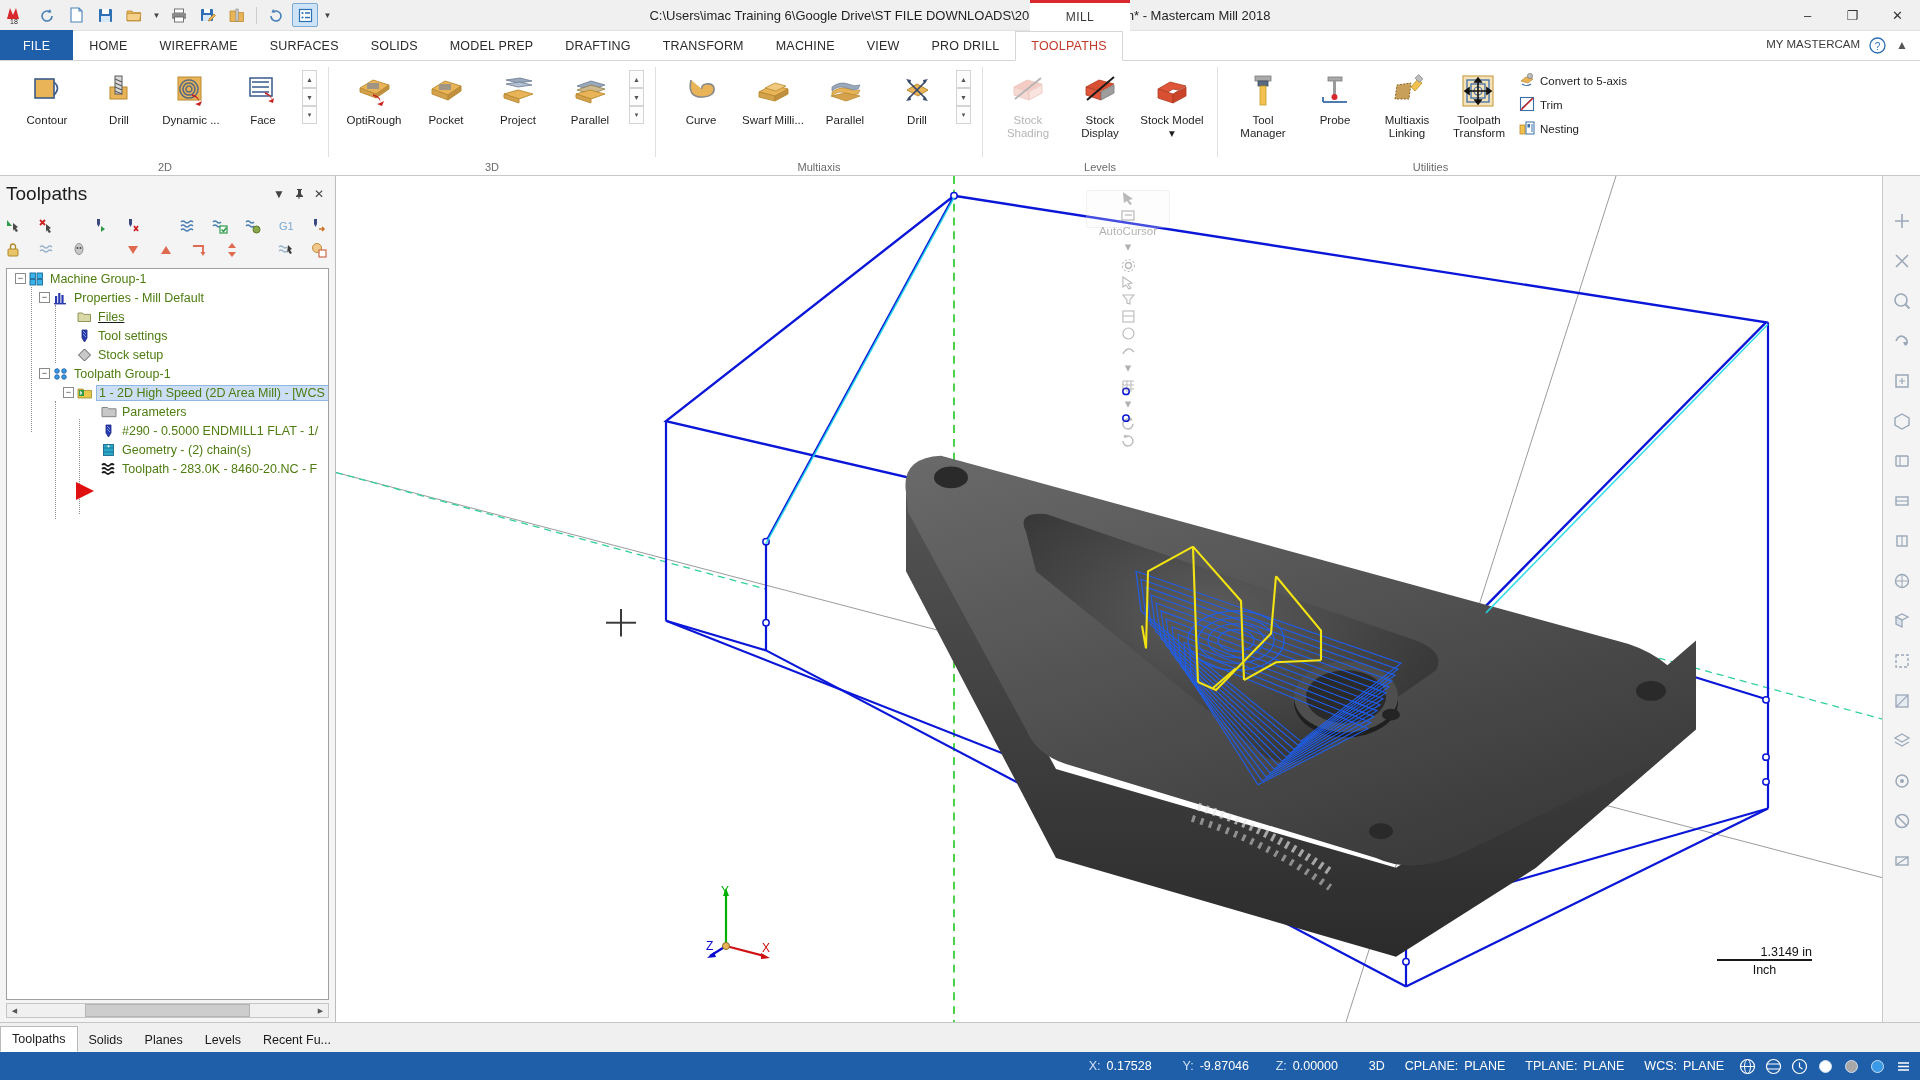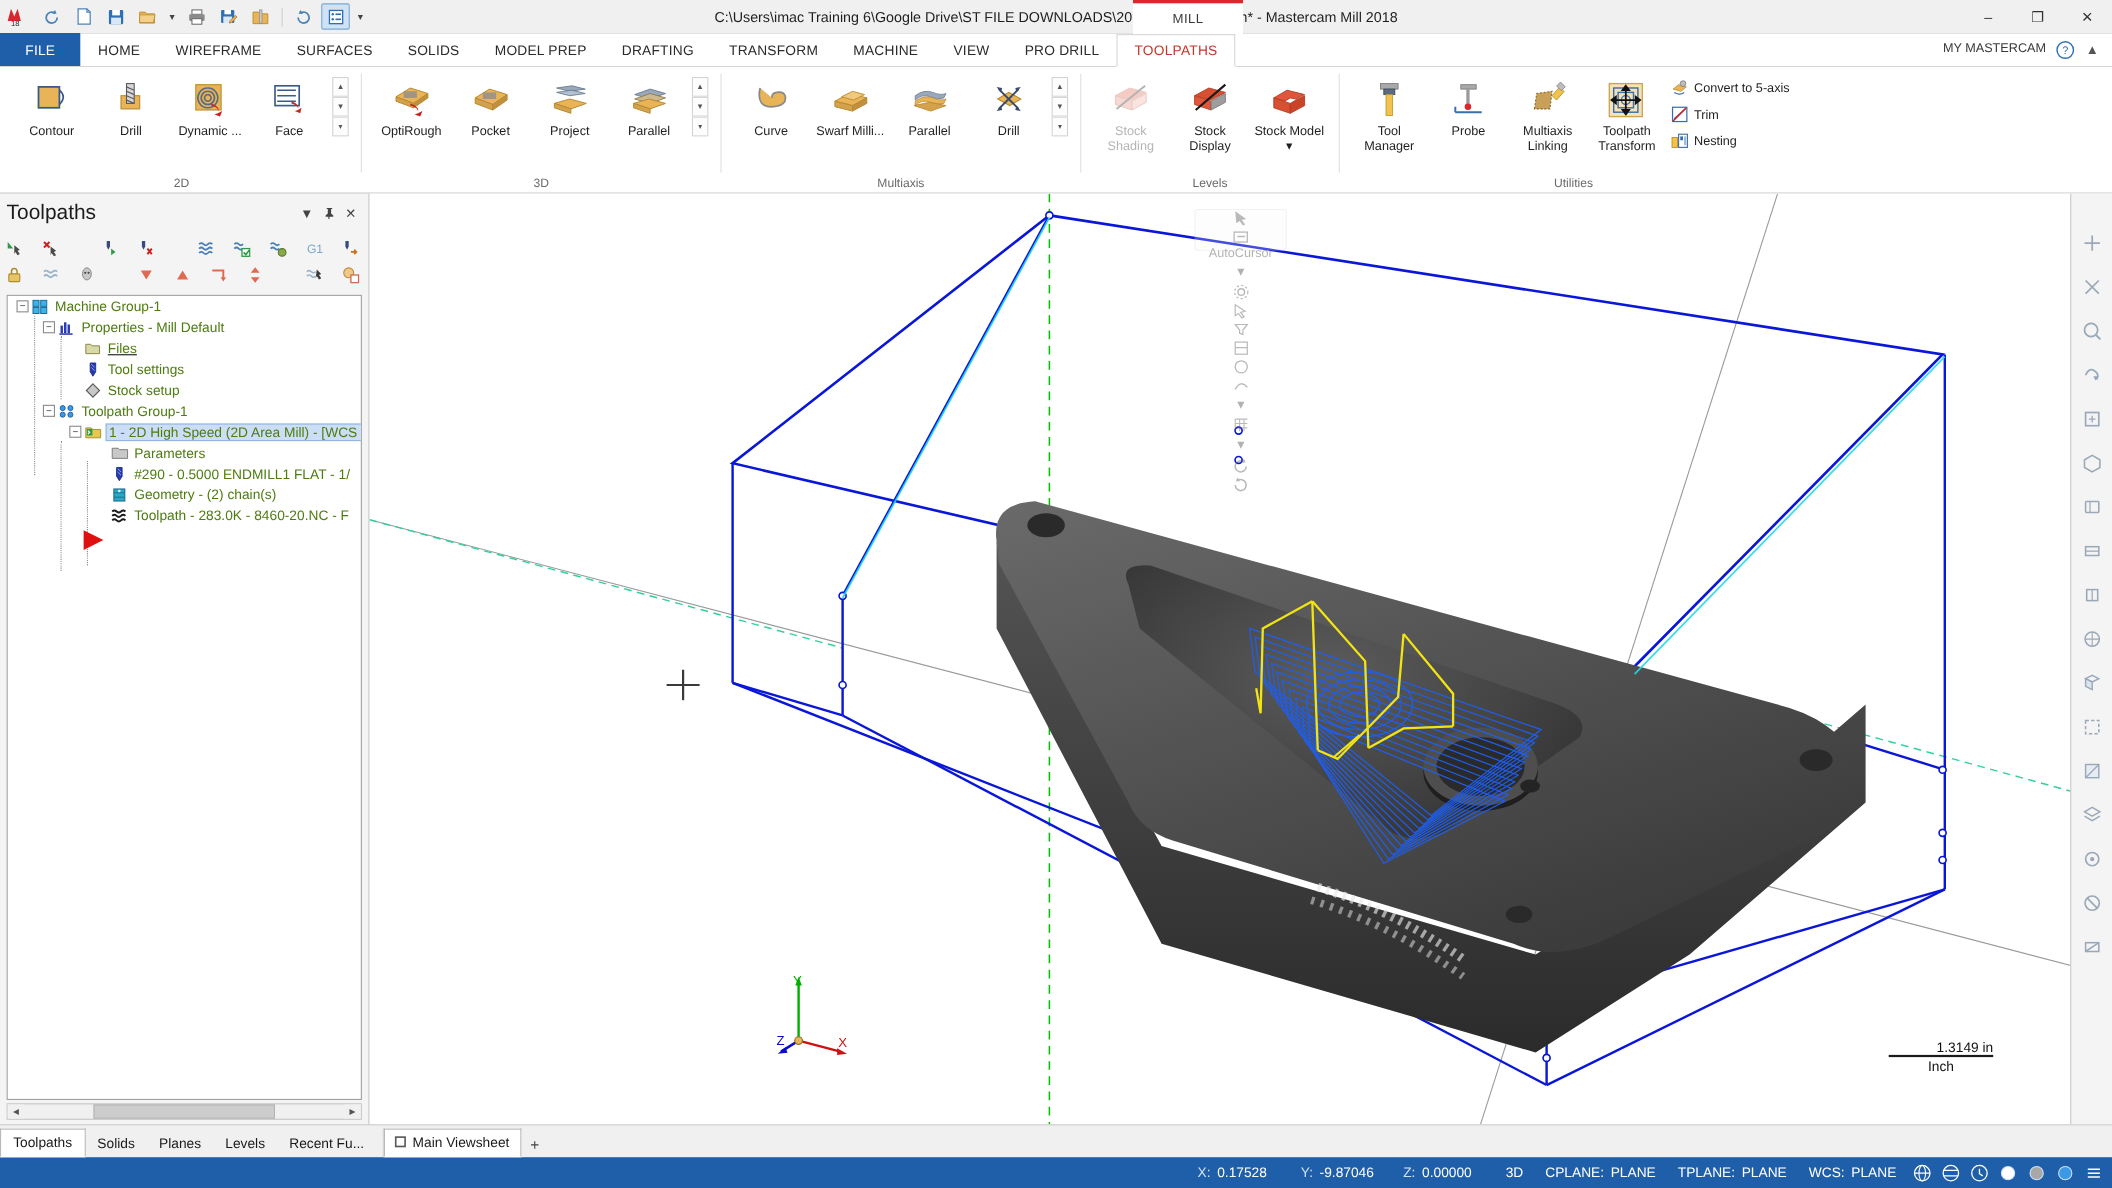--- a/index.html
+++ b/index.html
@@ -1232,32 +1232,20 @@
   </div>
 </div>
 
 <div class="btabs">
   <div class="btab sel">Toolpaths</div>
   <div class="btab">Solids</div>
   <div class="btab">Planes</div>
   <div class="btab">Levels</div>
   <div class="btab">Recent Fu...</div>
 
-  <div class="vsheet-area">
-    <div class="vsheet">
-      <span>
-        <svg width="12" height="12" viewBox="0 0 12 12">
-            <rect x="1" y="1" width="10" height="10" fill="#5a5a5a"></rect>
-            <rect x="2.5" y="2.5" width="7" height="7" fill="#fff"></rect>
-          </svg>
-      </span>
-      <span>Main Viewsheet</span>
-    </div>
-    <div class="vsheet-add">+</div>
-  </div>
 </div>
 
 <div class="statusbar">
   <div class="sb-spacer"></div>
 
   <div class="sb-item">
     <span class="sb-key">X:</span>
     <span class="sb-val">0.17528</span>
   </div>
   <div class="sb-item">

